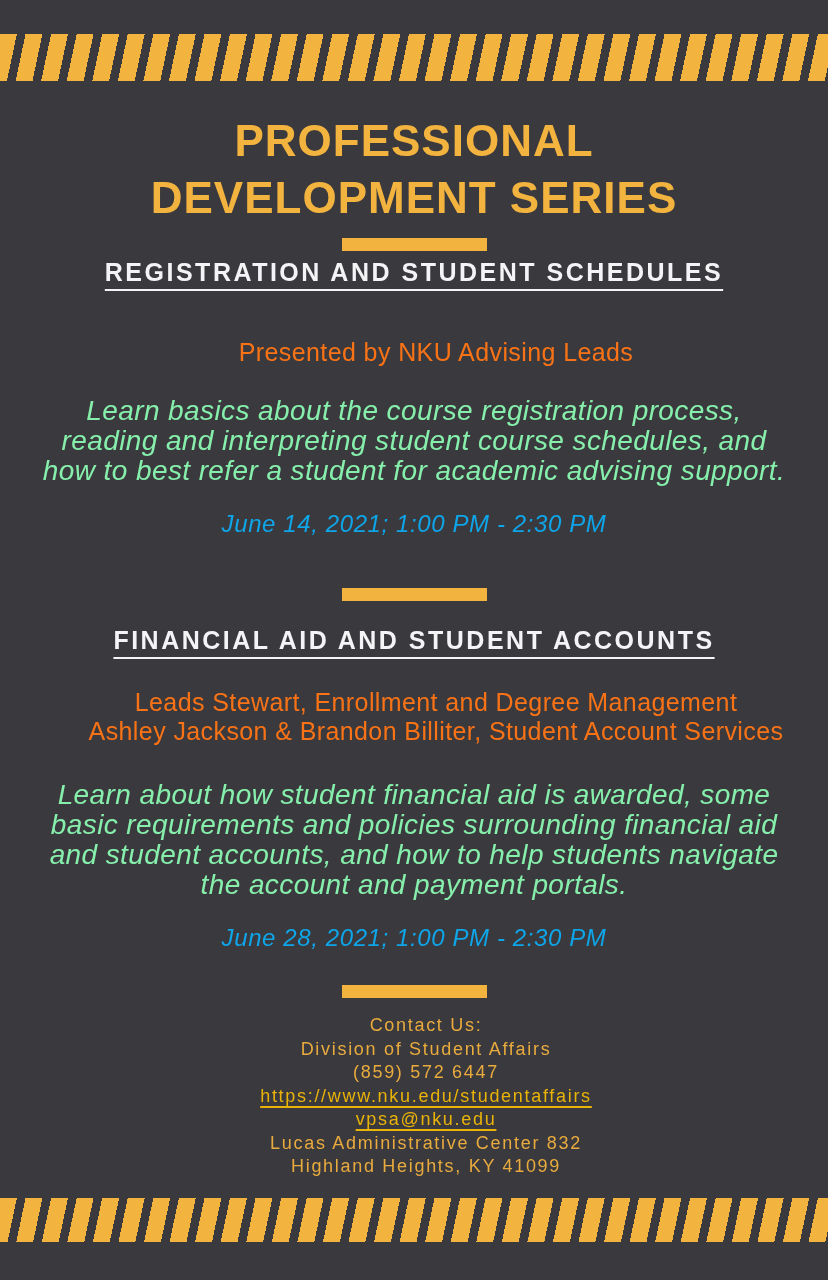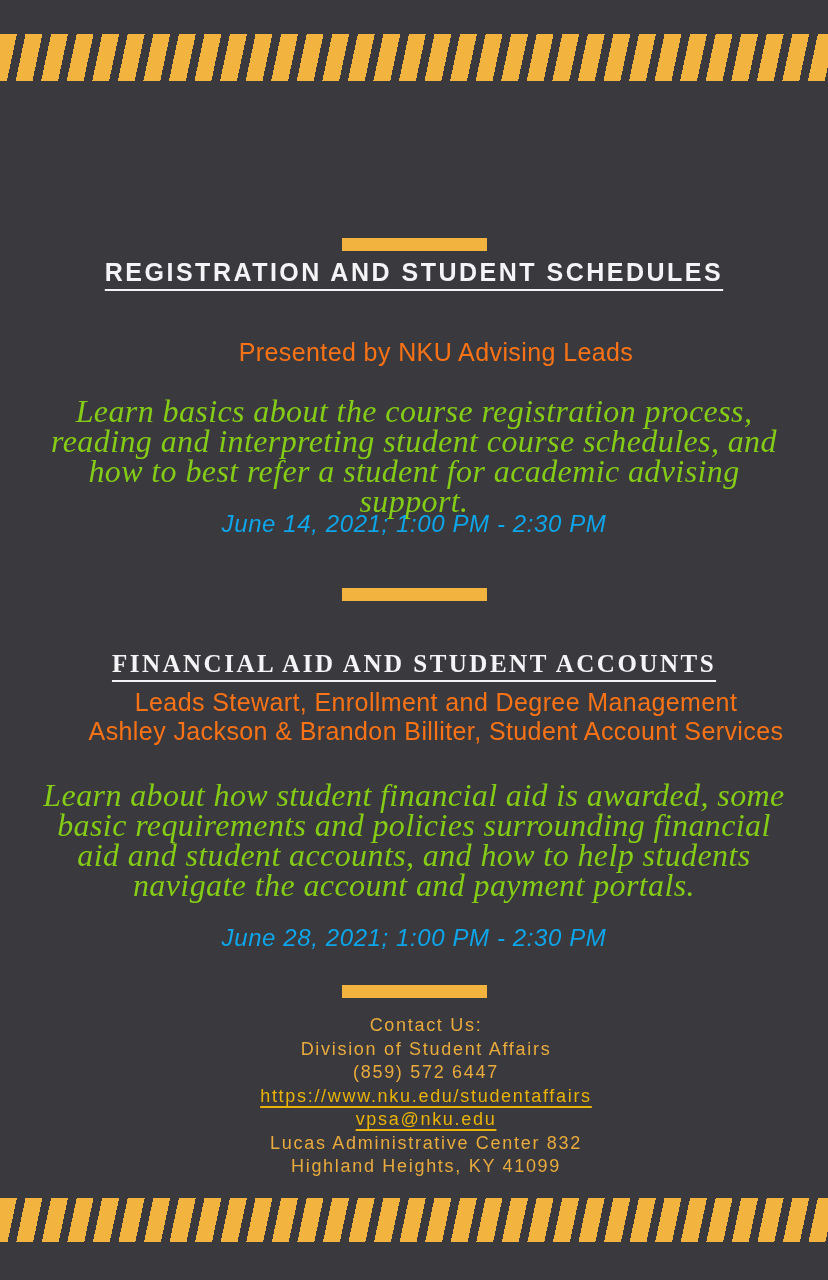--- a/index.html
+++ b/index.html
@@ -33,29 +33,29 @@
   .bar.b1 { top:238px; }
   .bar.b2 { top:588px; }
   .bar.b3 { top:985px; }
 
   .session-heading {
     color:#F4F3F5; font-size:25px; font-weight:bold; letter-spacing:2.5px;
     line-height:32px;
     text-decoration:underline; text-decoration-thickness:2px; text-underline-offset:8px;
   }
   .h1s { top:256px; }
-  .h2s { top:648px;font-family:Liberation Serif, serif; }
+  .h2s { top:624px; }
 
   .presenters { color:#f97316; font-size:25px; line-height:29px; letter-spacing:0.4px;margin-left:22px; }
   .p1s { top:338px; }
   .p2s { top:688px; }
 
   .desc {
-    color:#84cc16; font-size:32px; font-style:italic;
-    line-height:30px; letter-spacing:0.4px;font-family:Liberation Serif, serif;
+    color:#86efac; font-size:28px; font-style:italic;
+    line-height:30px; letter-spacing:0.4px;
   }
   .d1s { top:396px; left:40px; width:748px; }
   .d2s { top:780px; left:34px; width:760px; }
 
   .datetime { color:#0ea5e9; font-size:24px; font-style:italic; letter-spacing:0.6px; line-height:30px; }
   .t1s { top:509px; }
   .t2s { top:923px;text-align:center; }
 
   .contact {
     top:1014px;
@@ -69,20 +69,24 @@
     cursor:pointer;
   }
 </style>
 </head>
 <body>
 
 <div class="poster">
 
   <div class="tape top"></div>
 
+  <div class="center title">
+    <div>PROFESSIONAL</div>
+    <div>DEVELOPMENT SERIES</div>
+  </div>
 
   <div class="bar b1"></div>
 
   <div class="center session-heading h1s">REGISTRATION AND STUDENT SCHEDULES</div>
 
   <div class="center presenters p1s">
     <div>Presented by NKU Advising Leads</div>
   </div>
 
   <div class="center desc d1s">Learn basics about the course registration process, reading and interpreting student course schedules, and how to best refer a student for academic advising support.</div>

